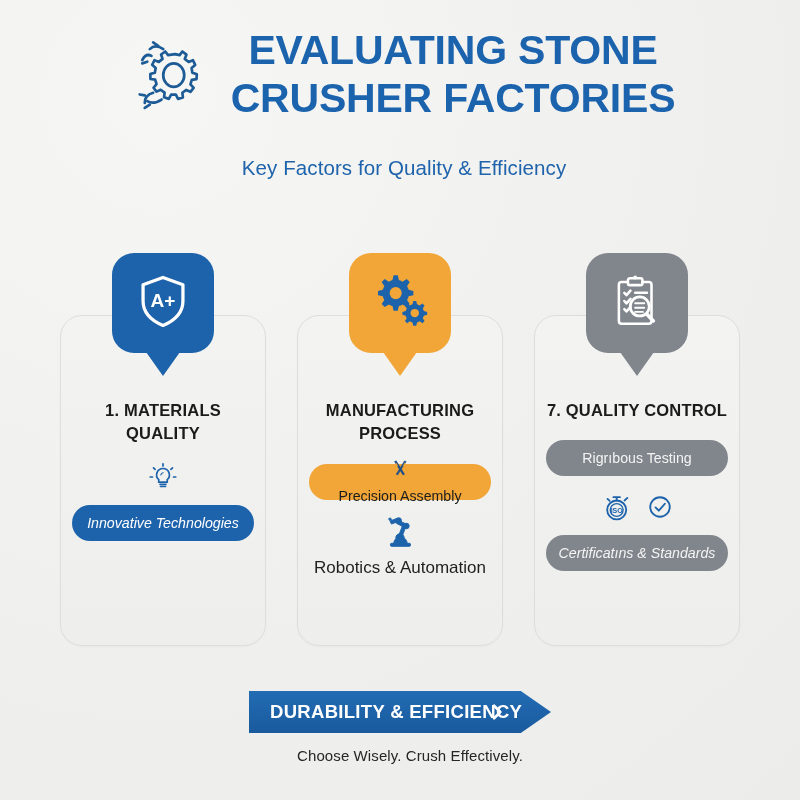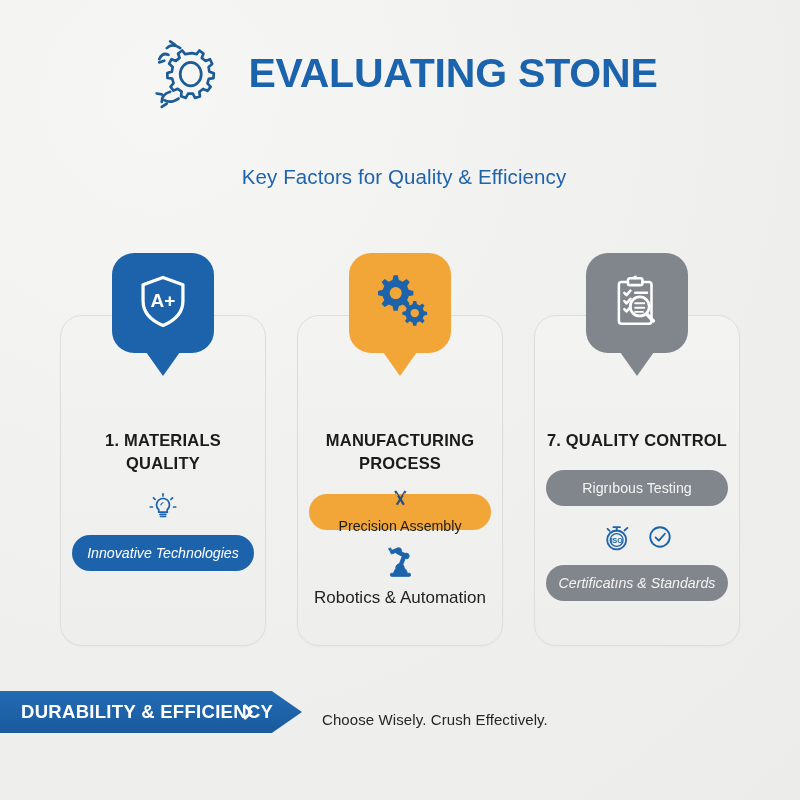--- a/index.html
+++ b/index.html
@@ -55,21 +55,21 @@
   .title-line {
     font-size: 41px;
     font-weight: bold;
     color: #1c63ad;
     letter-spacing: -0.2px;
     line-height: 1.18;
     text-align: center;
     white-space: nowrap;
   }
   .subtitle {
-    margin-top: 14px;
+    margin-top: 2px;
     font-size: 20.5px;
     color: #1e63ab;
     text-align: left;
     letter-spacing: 0.1px;
   }
 
   
   .cards {
     position: absolute;
     top: 315px;
@@ -115,21 +115,21 @@
     width: 0;
     height: 0;
     margin-top: -1px;
     border-left: 17px solid transparent;
     border-right: 17px solid transparent;
     border-top-width: 24px;
     border-top-style: solid;
   }
 
   .card-title {
-    margin-top: 113px;
+    margin-top: 83px;
     font-size: 16.5px;
     font-weight: bold;
     color: #1b1b1b;
     text-align: center;
     line-height: 1.42;
     letter-spacing: 0.2px;
     padding: 0 8px;
   }
 
   .pill {
@@ -169,21 +169,21 @@
   }
   .pill.second { margin-top: 6px; font-style: italic; }
 
   
   .banner-area {
     position: absolute;
     top: 691px;
     left: 0;
     width: 800px;
     display: flex;
-    flex-direction: row;
+    flex-direction: column;
     align-items: center;
   }
   .banner {
     position: relative;
     width: 302px;
     height: 42px;
     background: linear-gradient(180deg, #226cb4 0%, #1a5a9d 100%);
     display: flex;
     align-items: center;
     justify-content: flex-start;
@@ -238,20 +238,21 @@
             <path d="M17 33 L11 35"></path>
             <path d="M34 78 C28 82 22 83 17 80"></path>
             <path d="M24 70 C17 72 14 77 14 82"></path>
             <path d="M20 84 L14 88"></path>
             <path d="M14 73 L8 72"></path>
           </g>
         </svg>
       </span>
       <span class="title-block">
         <span class="title-line">EVALUATING STONE</span>
+        <span class="title-line">CRUSHER FACTORIES</span>
       </span>
     </div>
     <div class="subtitle">Key Factors for Quality &amp; Efficiency</div>
   </div>
 
   <div class="cards">
 
     <div class="card">
       <div class="badge-wrap">
         <div class="badge" style="background:#1d63ab">

